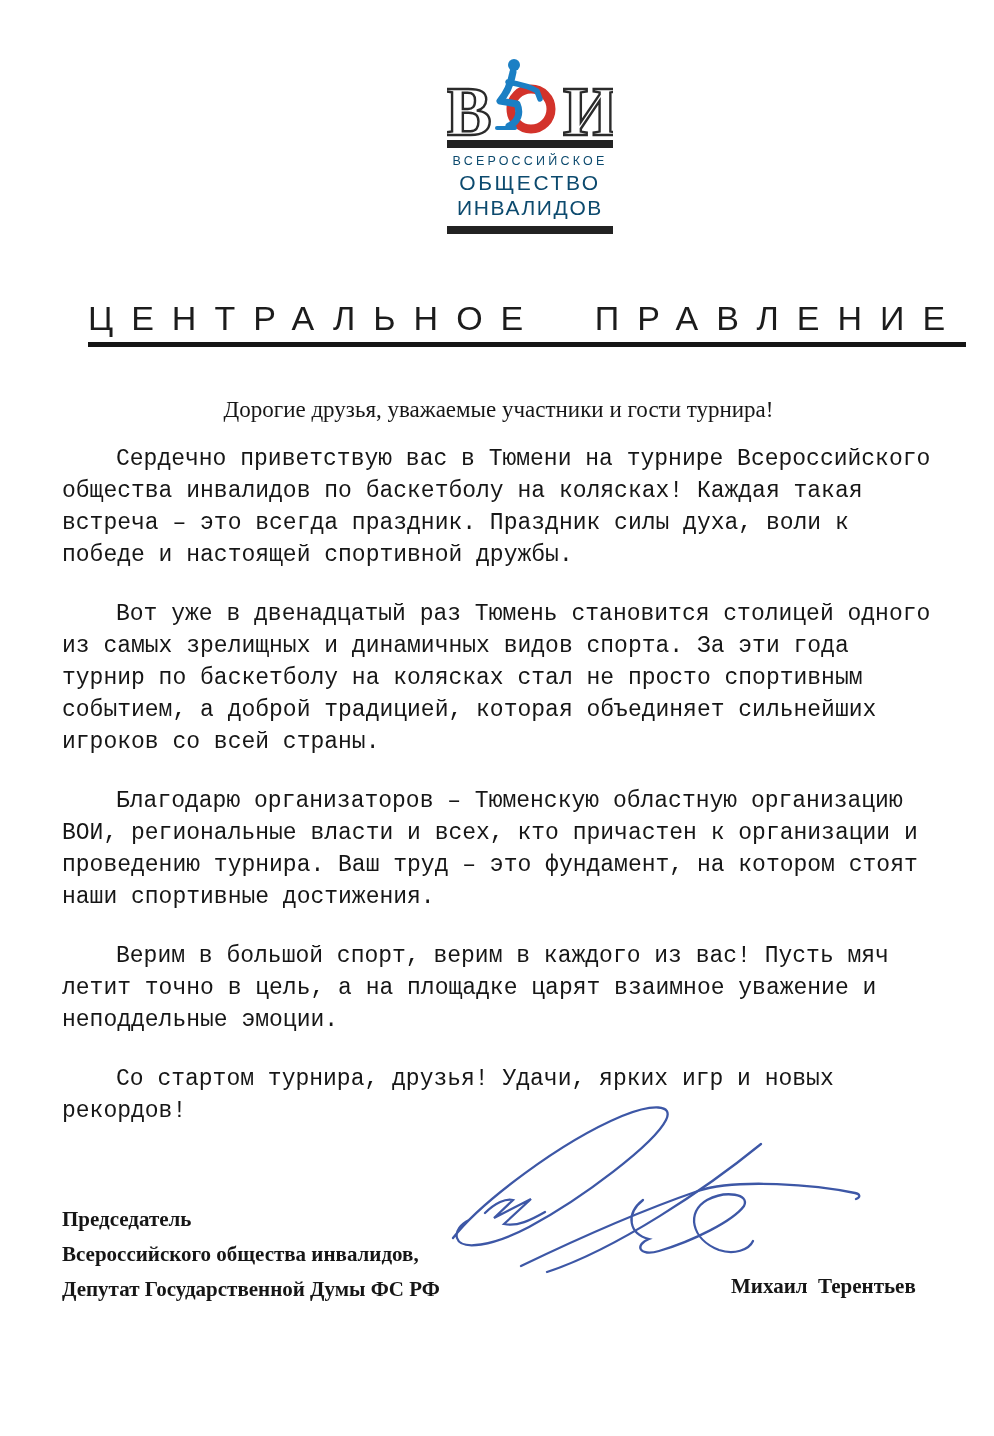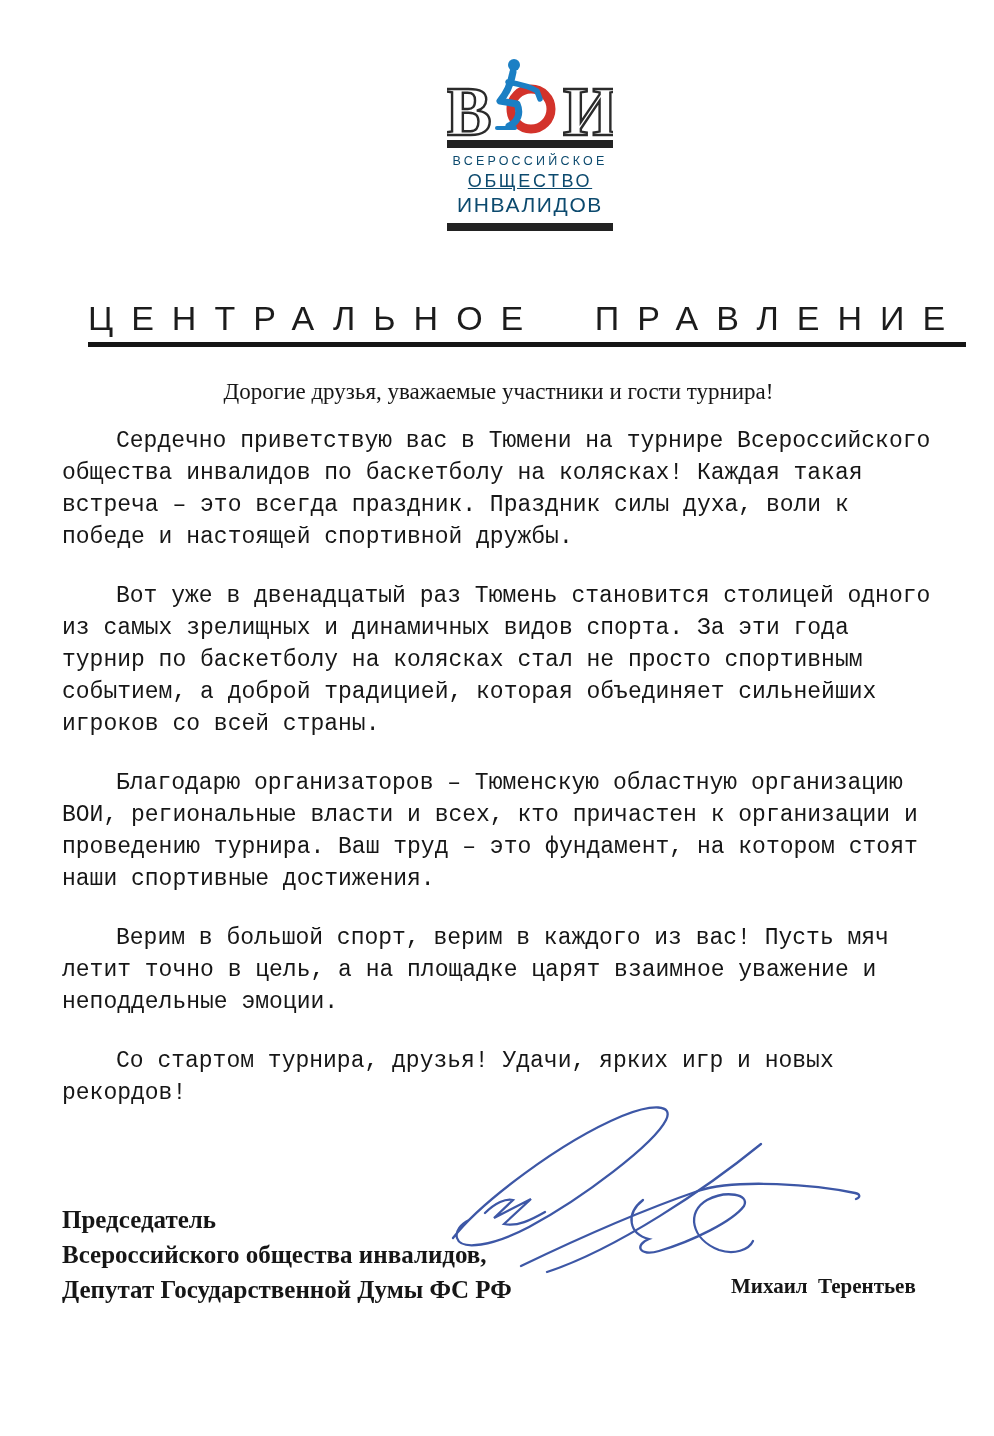--- a/index.html
+++ b/index.html
@@ -9,43 +9,43 @@
     font-family:"Liberation Serif",serif;overflow:hidden;
   }
 
   
   .logo{position:absolute;left:447px;top:55px;width:166px;
         display:flex;flex-direction:column;align-items:center;}
   .logo-acronym{display:block;}
   .logo-bar{width:166px;height:8px;background:#222;}
   .logo-line{font-family:"Liberation Sans",sans-serif;color:#0c4a6e;white-space:nowrap;}
   .logo-line1{font-size:12.5px;letter-spacing:3.2px;margin-top:6px;}
-  .logo-line2{font-size:18px;letter-spacing:2.6px;margin-top:3px;text-decoration:underline;}
+  .logo-line2{font-size:21px;letter-spacing:2.6px;margin-top:3px;}
   .logo-line3{font-size:21px;letter-spacing:1.6px;margin-top:1px;margin-bottom:6px;}
   .acr-letter{font-family:"Liberation Serif",serif;font-weight:bold;
               fill:#ffffff;stroke:#2b2b2b;stroke-width:2.4px;}
 
   
   .org-header{position:absolute;left:88px;top:250px;width:878px;margin-top:48px;}
   .org-title{font-family:"Liberation Sans",sans-serif;font-size:34px;color:#1c1c1c;
              letter-spacing:18px;word-spacing:26px;white-space:nowrap;line-height:40px;}
   .org-rule{height:5px;background:#151515;margin-top:4px;}
   .org-address{font-family:"Liberation Sans",sans-serif;font-size:16.5px;color:#2a2a2a;
                margin-top:8px;text-align:center;white-space:pre;letter-spacing:.3px;}
 
   
-  .letter-body{position:absolute;left:62px;top:376px;width:873px;
+  .letter-body{position:absolute;left:62px;top:394px;width:873px;
                font-size:23px;line-height:32px;}
   .salutation{text-align:center;margin:0 0 17px 0;font-weight:normal;font-size:23px;}
   .letter-body p{margin:8px 0 27px 0;text-indent:54px;font-family:Liberation Mono, monospace;}
 
   
   .signature-svg{position:absolute;left:435px;top:1100px;}
   .sign-block{position:absolute;left:62px;top:1202px;
-              font-weight:bold;font-size:25px;line-height:35px;}
+              font-weight:bold;font-size:21px;line-height:35px;}
   .signer-name{position:absolute;left:731px;top:1274px;
                font-weight:bold;font-size:21px;white-space:pre;}
 </style>
 </head>
 <body>
 
 <div class="page">
 
   <div class="logo">
     <svg class="logo-acronym" width="166" height="85" viewBox="0 0 166 85">

